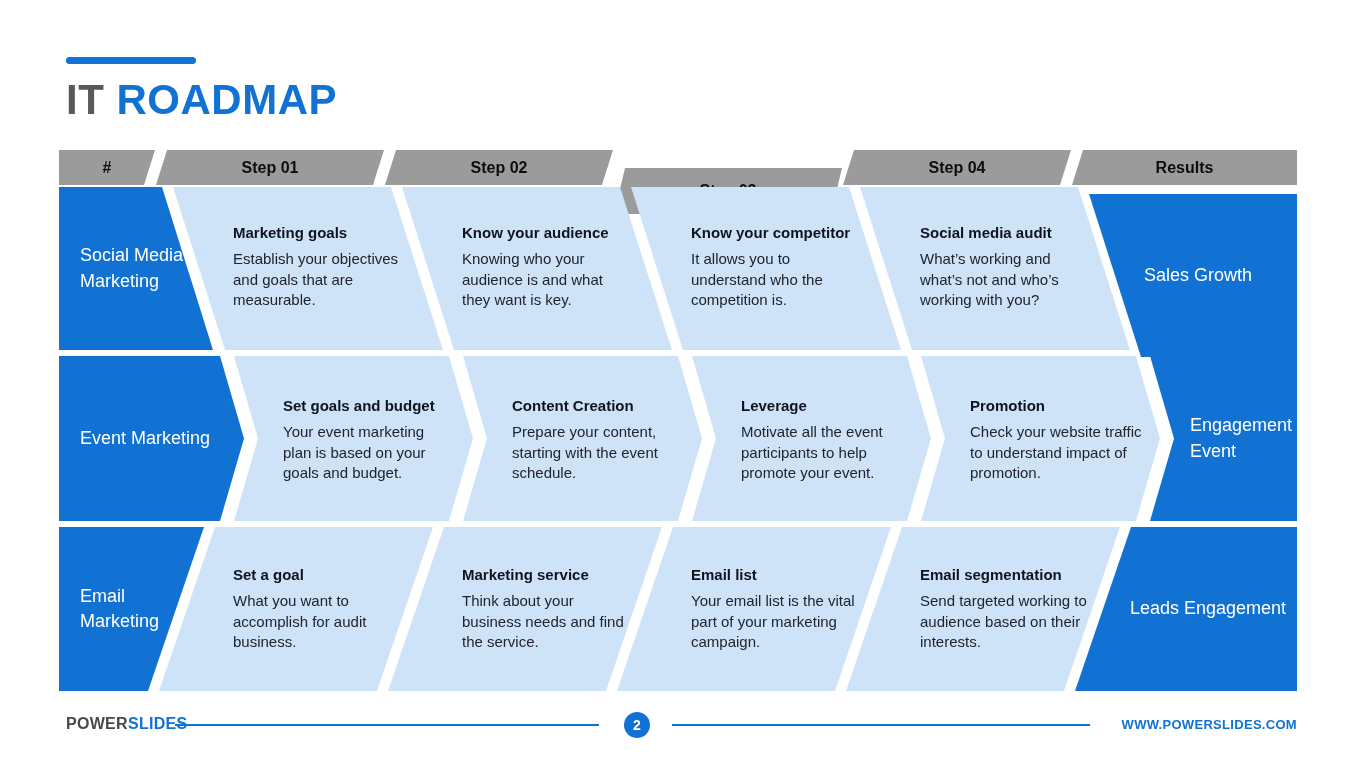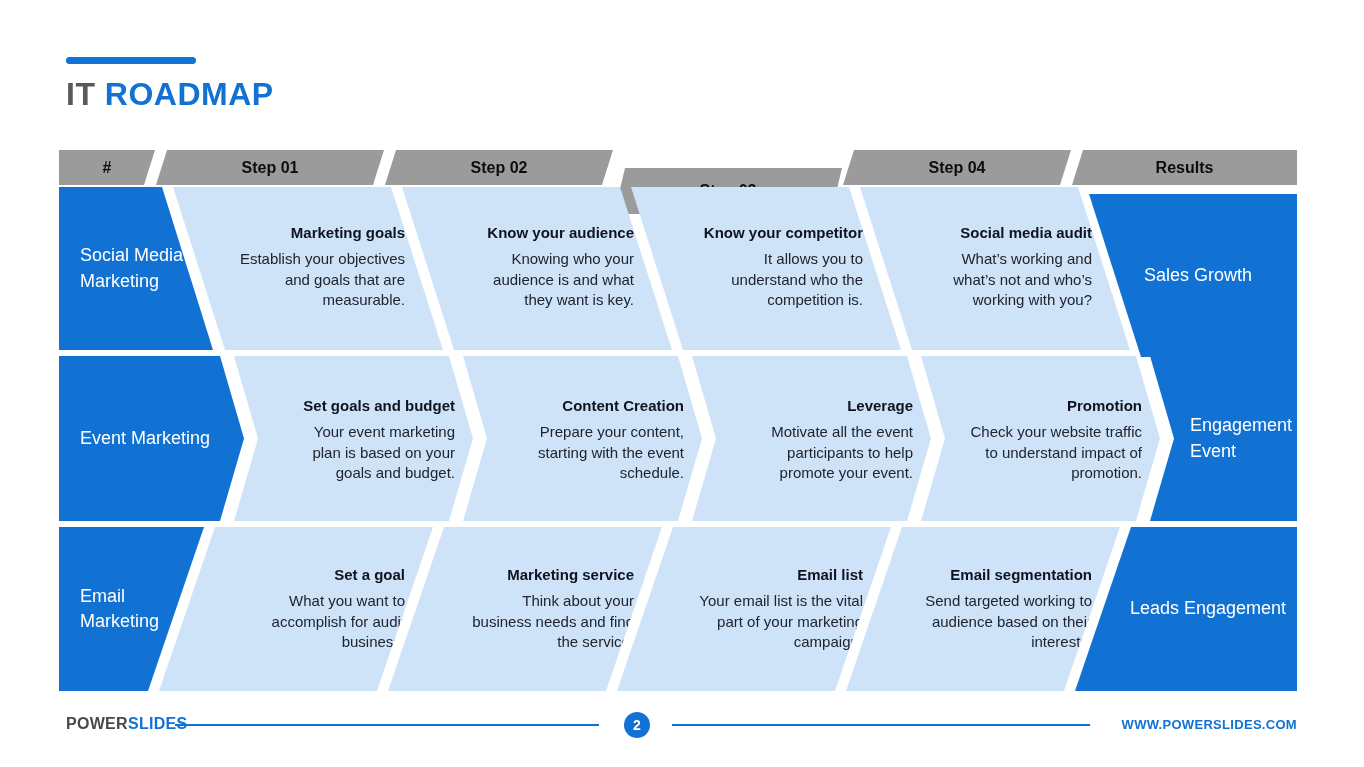--- a/index.html
+++ b/index.html
@@ -12,35 +12,35 @@
     --footer_gray:#47494d;
   }
   *{margin:0;padding:0;box-sizing:border-box;}
   html,body{width:1364px;height:767px;background:#fff;overflow:hidden;
     font-family:"Liberation Sans", sans-serif;}
   .slide{position:relative;width:1364px;height:767px;background:#fff;}
 
   
   .accent-bar{position:absolute;left:66px;top:57px;width:130px;height:7px;
     border-radius:4px;background:var(--accent_blue);}
-  .title{position:absolute;left:66px;top:77px;font-size:32px;font-weight:700;
+  .title{position:absolute;left:66px;top:77px;font-size:42px;font-weight:700;
     letter-spacing:.5px;line-height:1.1;}
   .title .t-gray{color:var(--title_gray);}
   .title .t-blue{color:var(--accent_blue);}
 
   
   .cell{position:absolute;}
   .hdr{background:var(--header_gray);color:#0d0d0d;font-weight:700;font-size:16px;
     display:flex;align-items:center;justify-content:center;}
   .hdr-first{clip-path:polygon(0 0,100% 0,calc(100% - 11px) 100%,0 100%);}
   .hdr-mid{clip-path:polygon(11px 0,100% 0,calc(100% - 11px) 100%,0 100%);}
   .hdr-last{clip-path:polygon(11px 0,100% 0,100% 100%,0 100%);}
 
   .blue{background:var(--accent_blue);color:#fff;}
-  .lblue{background:var(--light_blue);text-align:right;}
+  .lblue{background:var(--light_blue);}
 
   
   .r1-label{clip-path:polygon(0 0,calc(100% - 51px) 0,100% 100%,0 100%);}
   .r1-step{clip-path:polygon(0 0,calc(100% - 52px) 0,100% 100%,52px 100%);}
   .r1-result{clip-path:polygon(0 0,100% 0,100% 100%,52px 100%);margin-top:7px;}
   
   .r2-label{clip-path:polygon(0 0,calc(100% - 24px) 0,100% 50%,calc(100% - 24px) 100%,0 100%);}
   .r2-step{clip-path:polygon(0 0,calc(100% - 24px) 0,100% 50%,calc(100% - 24px) 100%,0 100%,24px 50%);}
   .r2-result{clip-path:polygon(0 0,100% 0,100% 100%,0 100%,24px 50%);}
   

